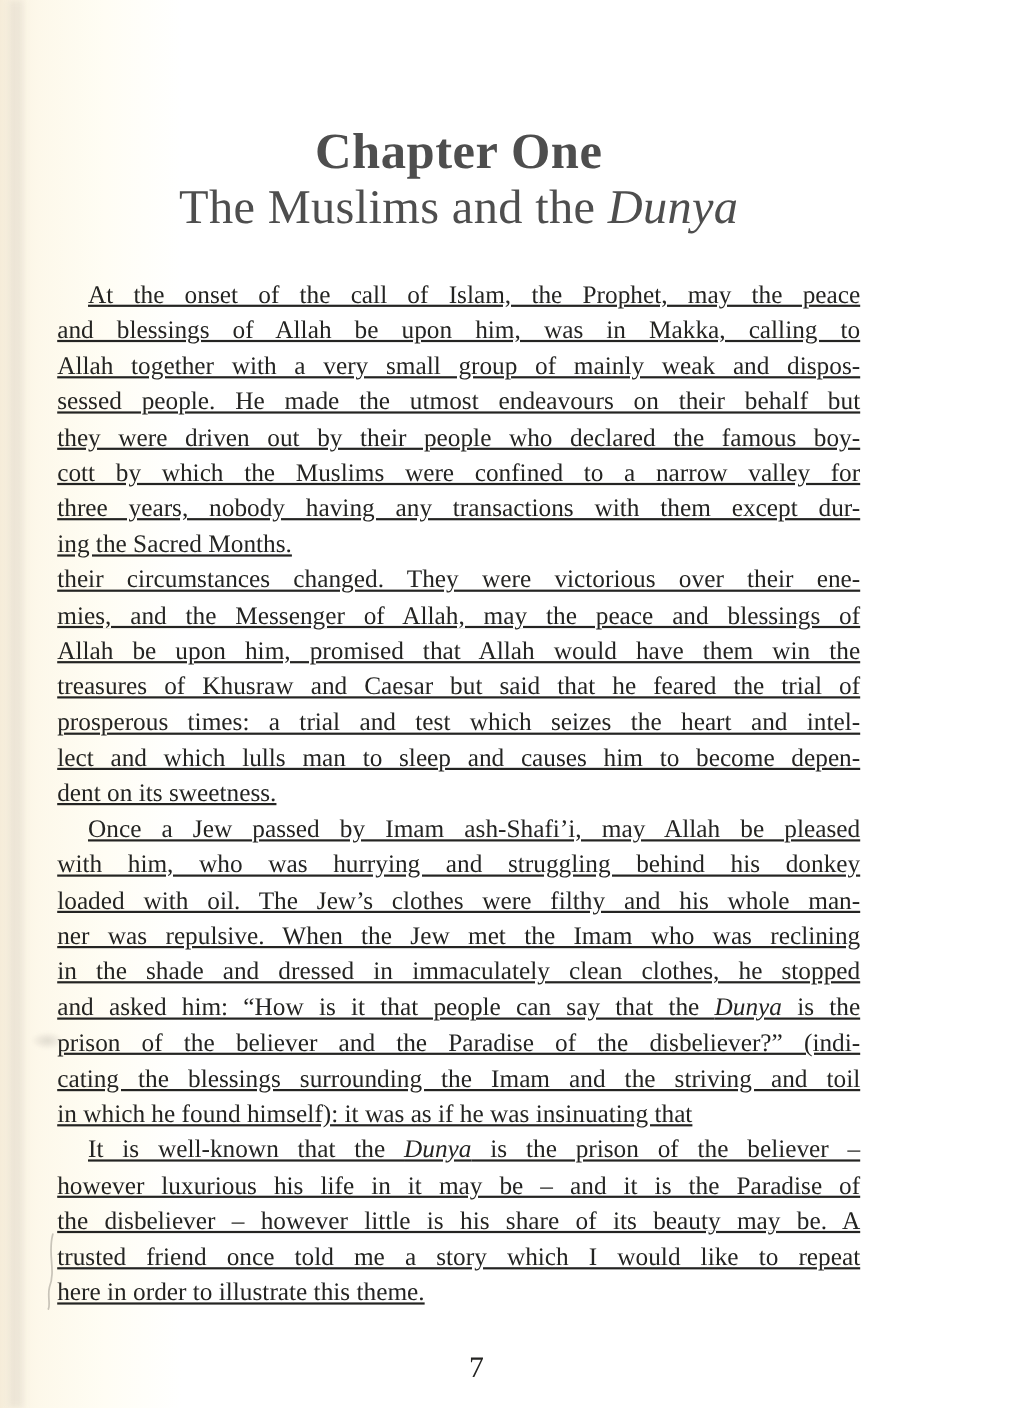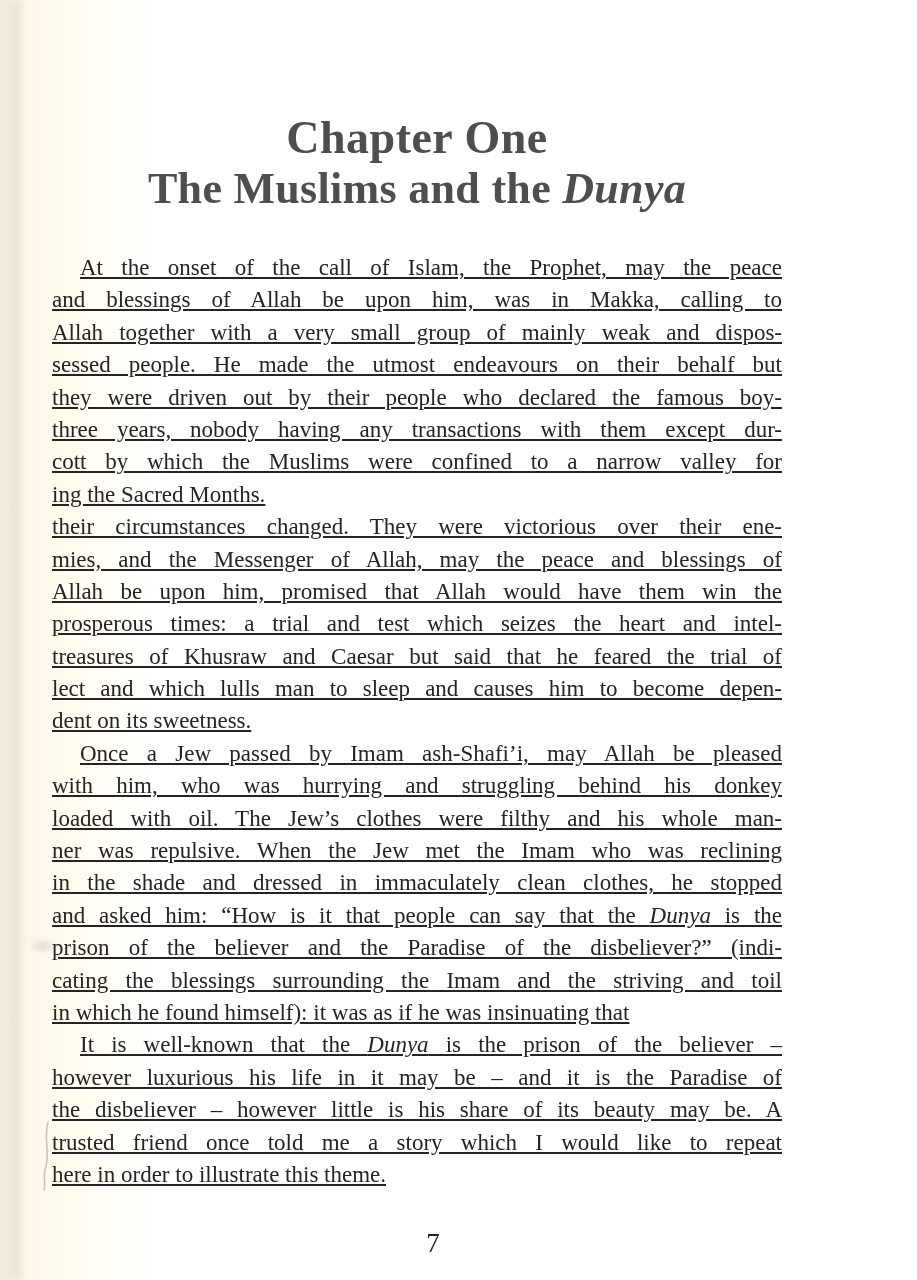--- a/index.html
+++ b/index.html
@@ -29,21 +29,21 @@
   }
   .column {
     position: absolute; left: 52px; top: 112px; width: 730px;
   }
   .title {
     font-size: 46px; font-weight: bold; line-height: 52px;
     text-align: center; color: var(--title-gray, #4e4e4e);
     letter-spacing: 0.5px;
   }
   .subtitle {
-    font-size: 44px; font-weight: bold; line-height: 50px;
+    font-size: 44px; font-weight: normal; line-height: 50px;
     text-align: center; color: var(--title-gray, #4e4e4e);
     letter-spacing: 0.3px;
   }
   .body-text {
     margin-top: 38px;
     font-size: 23px;
     color: var(--body-black, #242422);
   }
   .para { margin: 0; }
   .line {
@@ -88,30 +88,30 @@
 <div class="column">
   <div class="title">Chapter One</div>
   <div class="subtitle"><span>The Muslims and the </span><span class="it">Dunya</span></div>
   <div class="body-text">
       <div class="para">
         <div class="line first"><span>At the onset of the call of Islam, the Prophet, may the peace</span></div>
         <div class="line"><span>and blessings of Allah be upon him, was in Makka, calling to</span></div>
         <div class="line"><span>Allah together with a very small group of mainly weak and dispos-</span></div>
         <div class="line"><span>sessed people. He made the utmost endeavours on their behalf but</span></div>
         <div class="line"><span>they were driven out by their people who declared the famous boy-</span></div>
+        <div class="line"><span>cott by which the Muslims were confined to a narrow valley for</span></div>
         <div class="line"><span>three years, nobody having any transactions with them except dur-</span></div>
-        <div class="line"><span>cott by which the Muslims were confined to a narrow valley for</span></div>
         <div class="line last"><span>ing the Sacred Months.</span></div>
       </div>
       <div class="para">
         <div class="line"><span>their circumstances changed. They were victorious over their ene-</span></div>
         <div class="line"><span>mies, and the Messenger of Allah, may the peace and blessings of</span></div>
         <div class="line"><span>Allah be upon him, promised that Allah would have them win the</span></div>
+        <div class="line"><span>treasures of Khusraw and Caesar but said that he feared the trial of</span></div>
         <div class="line"><span>prosperous times: a trial and test which seizes the heart and intel-</span></div>
-        <div class="line"><span>treasures of Khusraw and Caesar but said that he feared the trial of</span></div>
         <div class="line"><span>lect and which lulls man to sleep and causes him to become depen-</span></div>
         <div class="line last"><span>dent on its sweetness.</span></div>
       </div>
       <div class="para">
         <div class="line first"><span>Once a Jew passed by Imam ash-Shafi’i, may Allah be pleased</span></div>
         <div class="line"><span>with him, who was hurrying and struggling behind his donkey</span></div>
         <div class="line"><span>loaded with oil. The Jew’s clothes were filthy and his whole man-</span></div>
         <div class="line"><span>ner was repulsive. When the Jew met the Imam who was reclining</span></div>
         <div class="line"><span>in the shade and dressed in immaculately clean clothes, he stopped</span></div>
         <div class="line"><span>and asked him: “How is it that people can say that the </span><span class="it">Dunya</span><span> is the</span></div>

